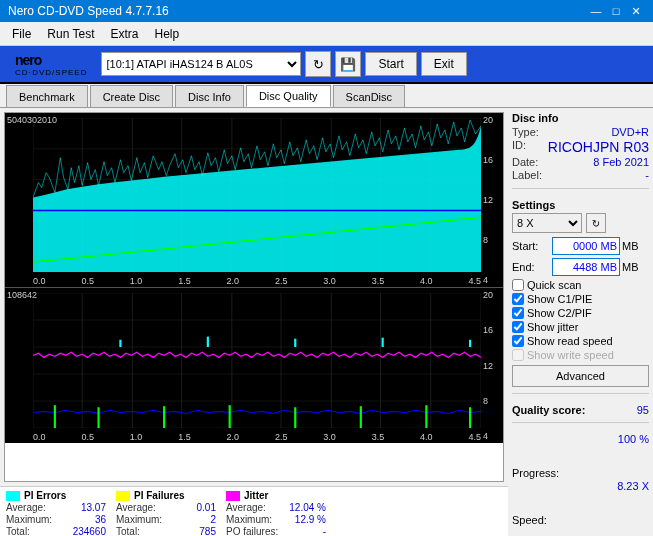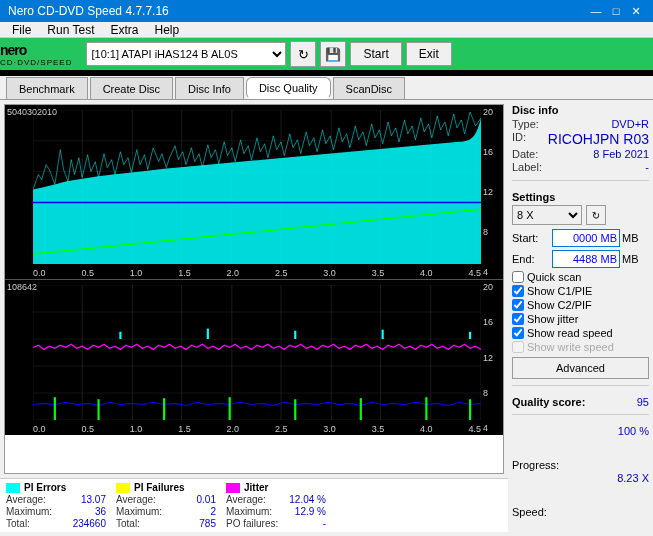--- a/index.html
+++ b/index.html
@@ -4,36 +4,36 @@
   <style>
     * { margin: 0; padding: 0; box-sizing: border-box; }
     body { width: 653px; height: 536px; font-family: 'Segoe UI', Tahoma, sans-serif; font-size: 11px; background: #f0f0f0; overflow: hidden; }
     
     
     .titlebar { background: #0078d7; color: white; height: 22px; display: flex; align-items: center; justify-content: space-between; padding: 0 8px; font-size: 12px; }
     .titlebar-controls { display: flex; gap: 2px; }
     .titlebar-btn { width: 18px; height: 16px; background: #0078d7; border: none; color: white; cursor: pointer; font-size: 11px; display: flex; align-items: center; justify-content: center; }
 
     
-    .menubar { background: #f0f0f0; height: 16px; display: flex; align-items: center; padding: 0 4px; border-bottom: 1px solid #ccc; }
+    .menubar { background: #f0f0f0; height: 24px; display: flex; align-items: center; padding: 0 4px; border-bottom: 1px solid #ccc; }
     .menu-item { padding: 2px 8px; font-size: 12px; cursor: pointer; }
 
     
-    .toolbar { background: #22c55e; height: 38px; display: flex; align-items: center; padding: 2px 0; border-bottom: 6px solid #000000; gap: 4px; }
+    .toolbar { background: #1d4ed8; height: 38px; display: flex; align-items: center; padding: 2px 15px; border-bottom: 2px solid #000000; gap: 4px; }
     .nero-logo { display: flex; flex-direction: column; margin-right: 10px; }
     .nero-logo .nero-text { font-size: 14px; font-weight: bold; color: black; letter-spacing: -1px; }
     .nero-logo .cdspeed-text { font-size: 8px; color: black; letter-spacing: 1px; }
     .drive-select { height: 24px; width: 200px; font-size: 11px; border: 1px solid #999; background: white; }
     .toolbar-btn { height: 26px; width: 26px; background: #f0f0f0; border: 1px solid #999; cursor: pointer; display: flex; align-items: center; justify-content: center; font-size: 13px; }
     .btn-start { height: 24px; padding: 0 12px; background: #f0f0f0; border: 1px solid #999; cursor: pointer; font-size: 12px; }
 
     
     .tabs { background: #f0f0f0; height: 24px; display: flex; align-items: flex-end; padding: 0 6px; border-bottom: 1px solid #999; }
     .tab { height: 22px; padding: 0 12px; border: 1px solid #999; border-bottom: none; background: #e0e0e0; cursor: pointer; font-size: 11px; display: flex; align-items: center; margin-right: 2px; }
-    .tab.active { background: white; border-bottom: 1px solid white; z-index: 1; border-radius: 6px; }
+    .tab.active { background: white; border-bottom: 1px solid white; z-index: 1; }
 
     
     .main { display: flex; height: calc(536px - 22px - 20px - 38px - 24px); }
 
     
     .charts { flex: 1; background: white; border: 1px solid #999; margin: 4px; padding: 0; overflow: hidden; position: relative; }
     
     
     .chart-top { height: 175px; background: black; position: relative; border-bottom: 1px solid #555; }
     .chart-bottom { height: 155px; background: black; position: relative; }

